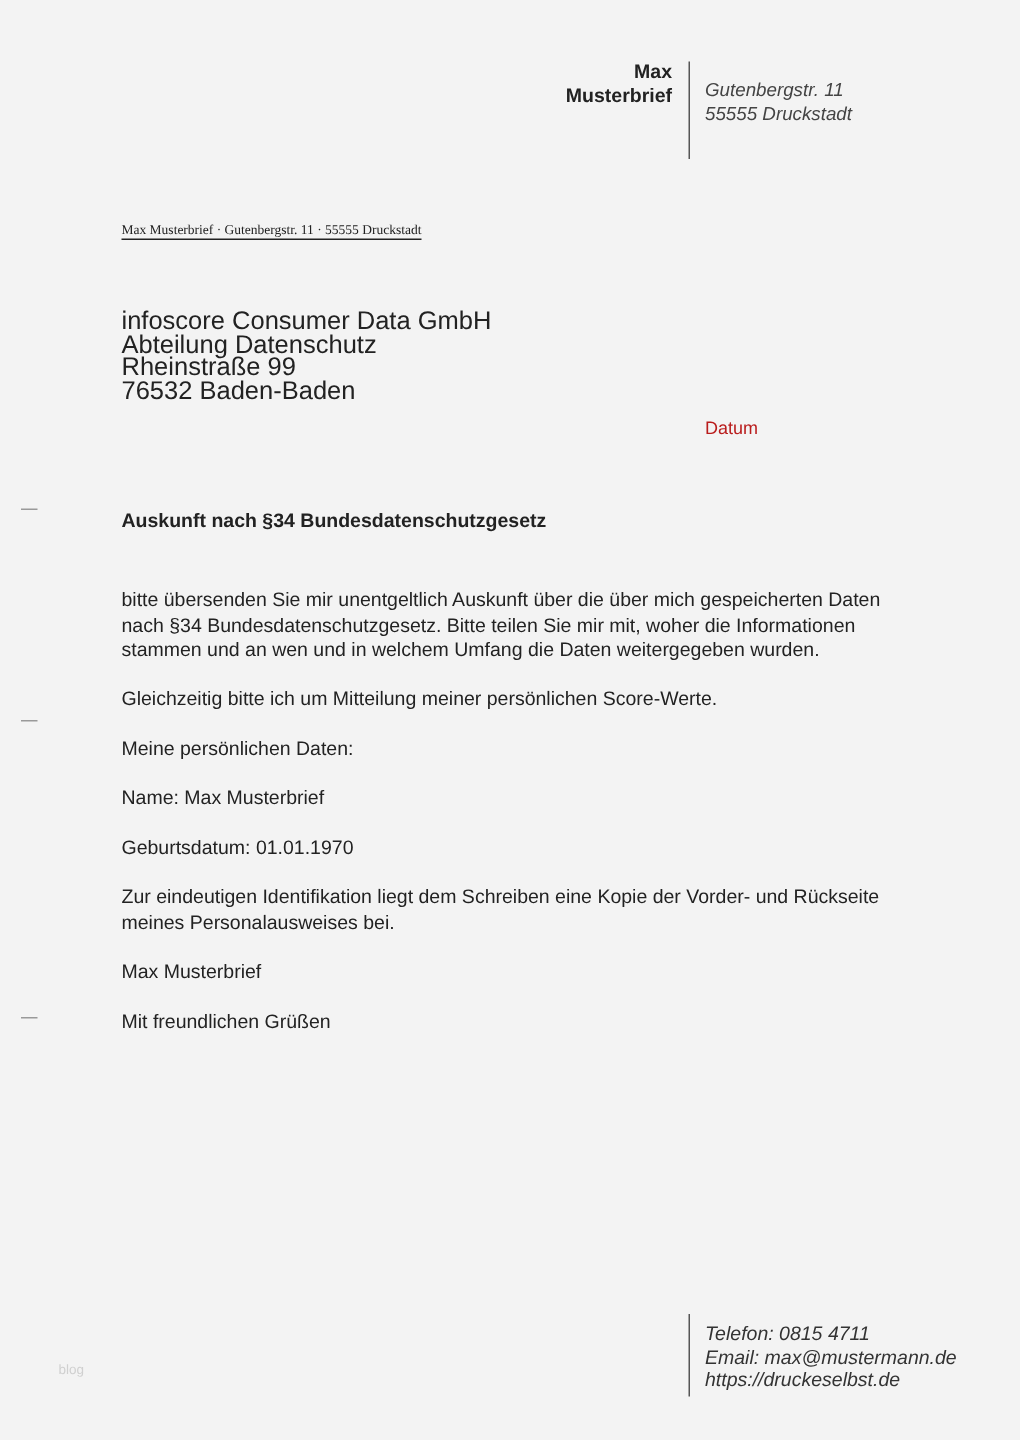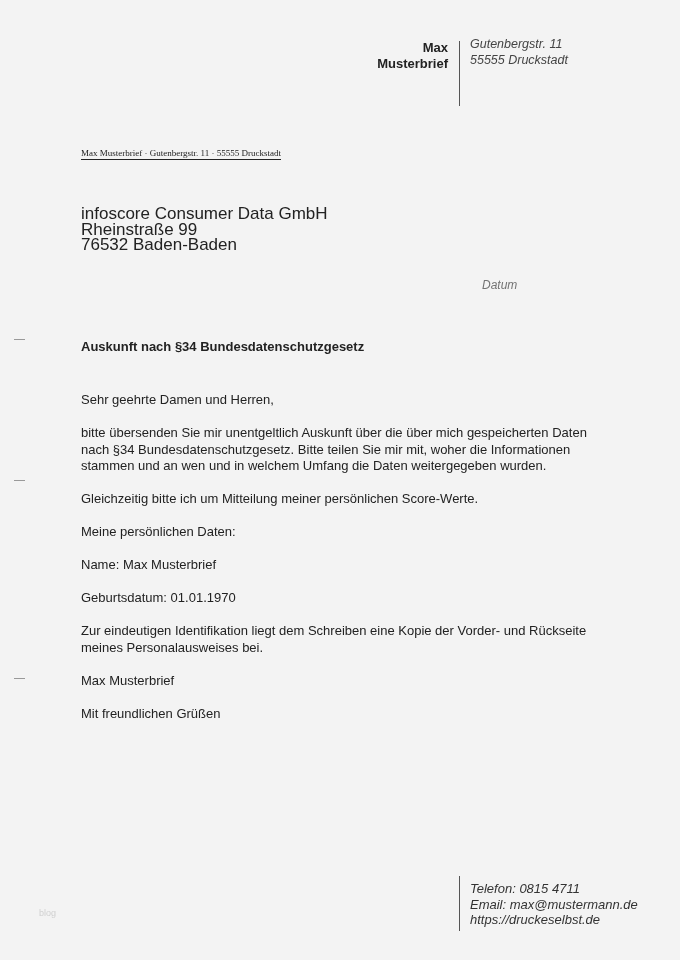--- a/index.html
+++ b/index.html
@@ -1,24 +1,24 @@
 <!DOCTYPE html>
 <html><head>
 <meta charset="utf-8">
 <style>
   html, body { margin:0; padding:0; }
   body { width:680px; height:960px; background:#f3f3f3; position:relative; overflow:hidden;
          font-family:"Liberation Sans", sans-serif; color:#1c1c1c; }
   .abs { position:absolute; }
   .sender-name { left:330px; top:40px; width:118px; text-align:right; font-weight:bold; font-size:13px; line-height:16px; color:#222; }
   .vline { background:#555; width:1px; }
-  .sender-addr { left:470px; top:36px; font-style:italic; font-size:12.5px; line-height:16px; color:#444; }
+  .sender-addr { left:470px; top:52px; font-style:italic; font-size:12.5px; line-height:16px; color:#444; }
   .return-line { left:81px; top:148px; font-size:9px; color:#222; border-bottom:1px solid #222; padding-bottom:1px;font-family:Liberation Serif, serif; }
   .recipient { left:81px; top:206px; font-size:17px; line-height:15.5px; color:#222; }
-  .datum { left:482px; top:278px; font-style:italic; font-size:12px; color:#737373; }
+  .datum { left:470px; top:278px; font-size:12px; color:#b91c1c; }
   .mark { left:14px; width:11px; height:1px; background:#999; }
   .subject { left:81px; top:339px; font-weight:bold; font-size:13px; color:#222; }
   .body-text { left:81px; top:392px; width:520px; font-size:13px; line-height:16.5px; color:#222; }
   .body-text p { margin:0 0 16.5px 0; }
   .footer { left:470px; top:881px; font-style:italic; font-size:13px; line-height:15.5px; color:#333; }
   .watermark { left:39px; top:908px; font-size:9px; color:#d0d0d0; }
 </style>
 </head>
 <body>
 
@@ -29,34 +29,34 @@
 <div class="abs vline" style="left:459px; top:41px; height:65px;"></div>
 <div class="abs sender-addr">
   <div>Gutenbergstr. 11</div>
   <div>55555 Druckstadt</div>
 </div>
 
 <div class="abs return-line">Max Musterbrief · Gutenbergstr. 11 · 55555 Druckstadt</div>
 
 <div class="abs recipient">
   <div>infoscore Consumer Data GmbH</div>
+  <div>Abteilung Datenschutz</div>
   <div>Rheinstraße 99</div>
   <div>76532 Baden-Baden</div>
 </div>
 
 <div class="abs datum">Datum</div>
 
 <div class="abs mark" style="top:339px;"></div>
 <div class="abs mark" style="top:480px;"></div>
 <div class="abs mark" style="top:678px;"></div>
 
 <div class="abs subject">Auskunft nach §34 Bundesdatenschutzgesetz</div>
 
 <div class="abs body-text">
-  <p>Sehr geehrte Damen und Herren,</p>
   <p>
     <span>bitte übersenden Sie mir unentgeltlich Auskunft über die über mich gespeicherten Daten</span><br>
     <span>nach §34 Bundesdatenschutzgesetz. Bitte teilen Sie mir mit, woher die Informationen</span><br>
     <span>stammen und an wen und in welchem Umfang die Daten weitergegeben wurden.</span>
   </p>
   <p>Gleichzeitig bitte ich um Mitteilung meiner persönlichen Score-Werte.</p>
   <p>Meine persönlichen Daten:</p>
   <p>
     <span>Name: Max Musterbrief</span><br>
     <br>

